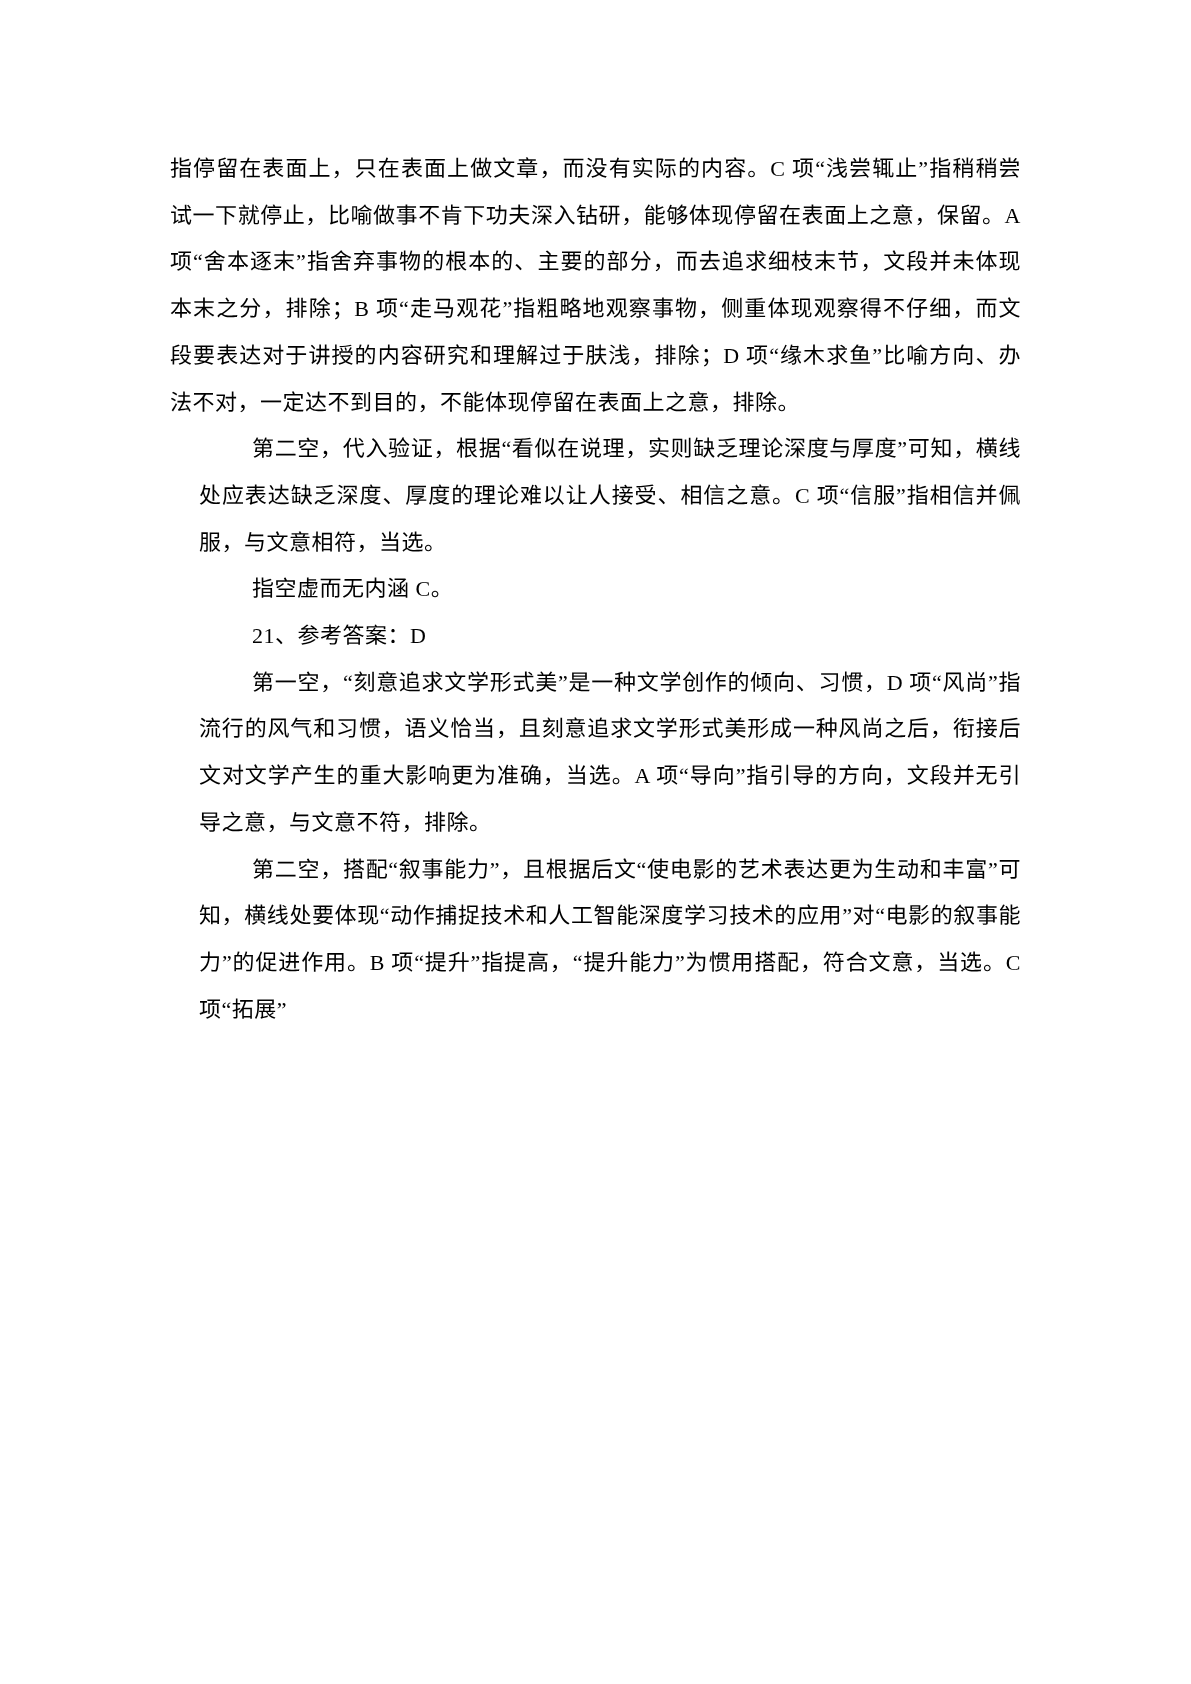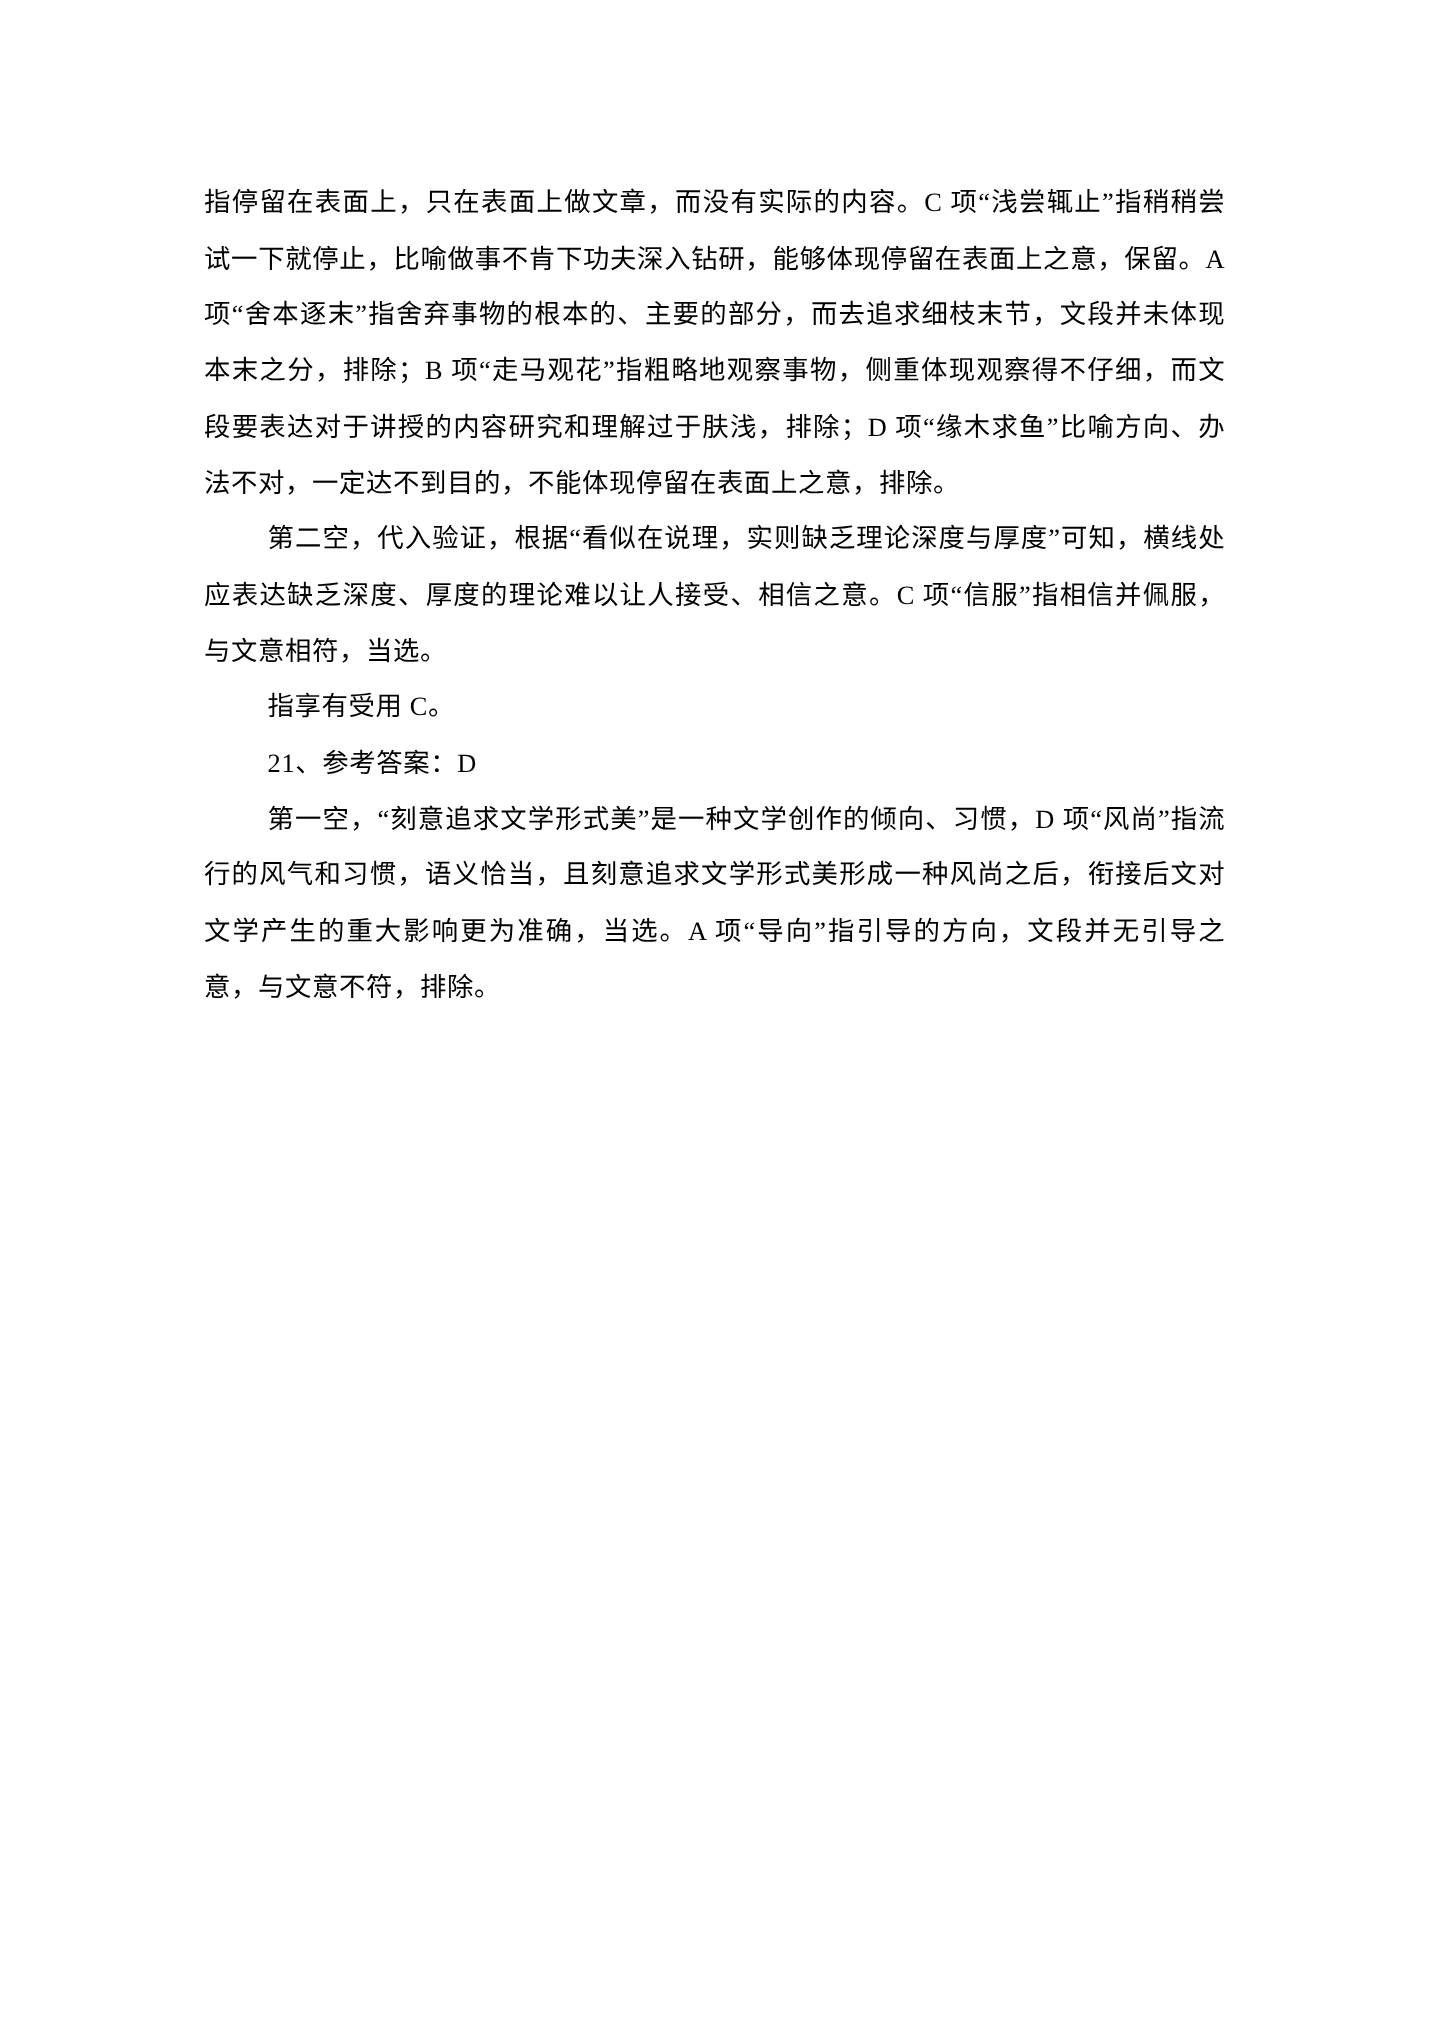--- a/index.html
+++ b/index.html
@@ -33,26 +33,28 @@
     padding: 0;
     font-size: 22px;
     line-height: 46.7px;
     color: #000000;
     text-align: justify;
     text-justify: inter-ideograph;
     letter-spacing: 0.5px;
   }
   .text-block p.indent {
     text-indent: 53px;
+    margin-left: 29px;
   }
 </style>
 </head>
 <body>
 
 <div class="page">
   <div class="text-block">
     <p>指停留在表面上，只在表面上做文章，而没有实际的内容。C 项“浅尝辄止”指稍稍尝试一下就停止，比喻做事不肯下功夫深入钻研，能够体现停留在表面上之意，保留。A 项“舍本逐末”指舍弃事物的根本的、主要的部分，而去追求细枝末节，文段并未体现本末之分，排除；B 项“走马观花”指粗略地观察事物，侧重体现观察得不仔细，而文段要表达对于讲授的内容研究和理解过于肤浅，排除；D 项“缘木求鱼”比喻方向、办法不对，一定达不到目的，不能体现停留在表面上之意，排除。</p>
     <p class="indent">第二空，代入验证，根据“看似在说理，实则缺乏理论深度与厚度”可知，横线处应表达缺乏深度、厚度的理论难以让人接受、相信之意。C 项“信服”指相信并佩服，与文意相符，当选。</p>
-    <p class="indent">指享有受用 C。</p>
+    <p class="indent">指空虚而无内涵 C。</p>
     <p class="indent">21、参考答案：D</p>
     <p class="indent">第一空，“刻意追求文学形式美”是一种文学创作的倾向、习惯，D 项“风尚”指流行的风气和习惯，语义恰当，且刻意追求文学形式美形成一种风尚之后，衔接后文对文学产生的重大影响更为准确，当选。A 项“导向”指引导的方向，文段并无引导之意，与文意不符，排除。</p>
+    <p class="indent">第二空，搭配“叙事能力”，且根据后文“使电影的艺术表达更为生动和丰富”可知，横线处要体现“动作捕捉技术和人工智能深度学习技术的应用”对“电影的叙事能力”的促进作用。B 项“提升”指提高，“提升能力”为惯用搭配，符合文意，当选。C 项“拓展”</p>
   </div>
 </div>
 
 </body></html>

